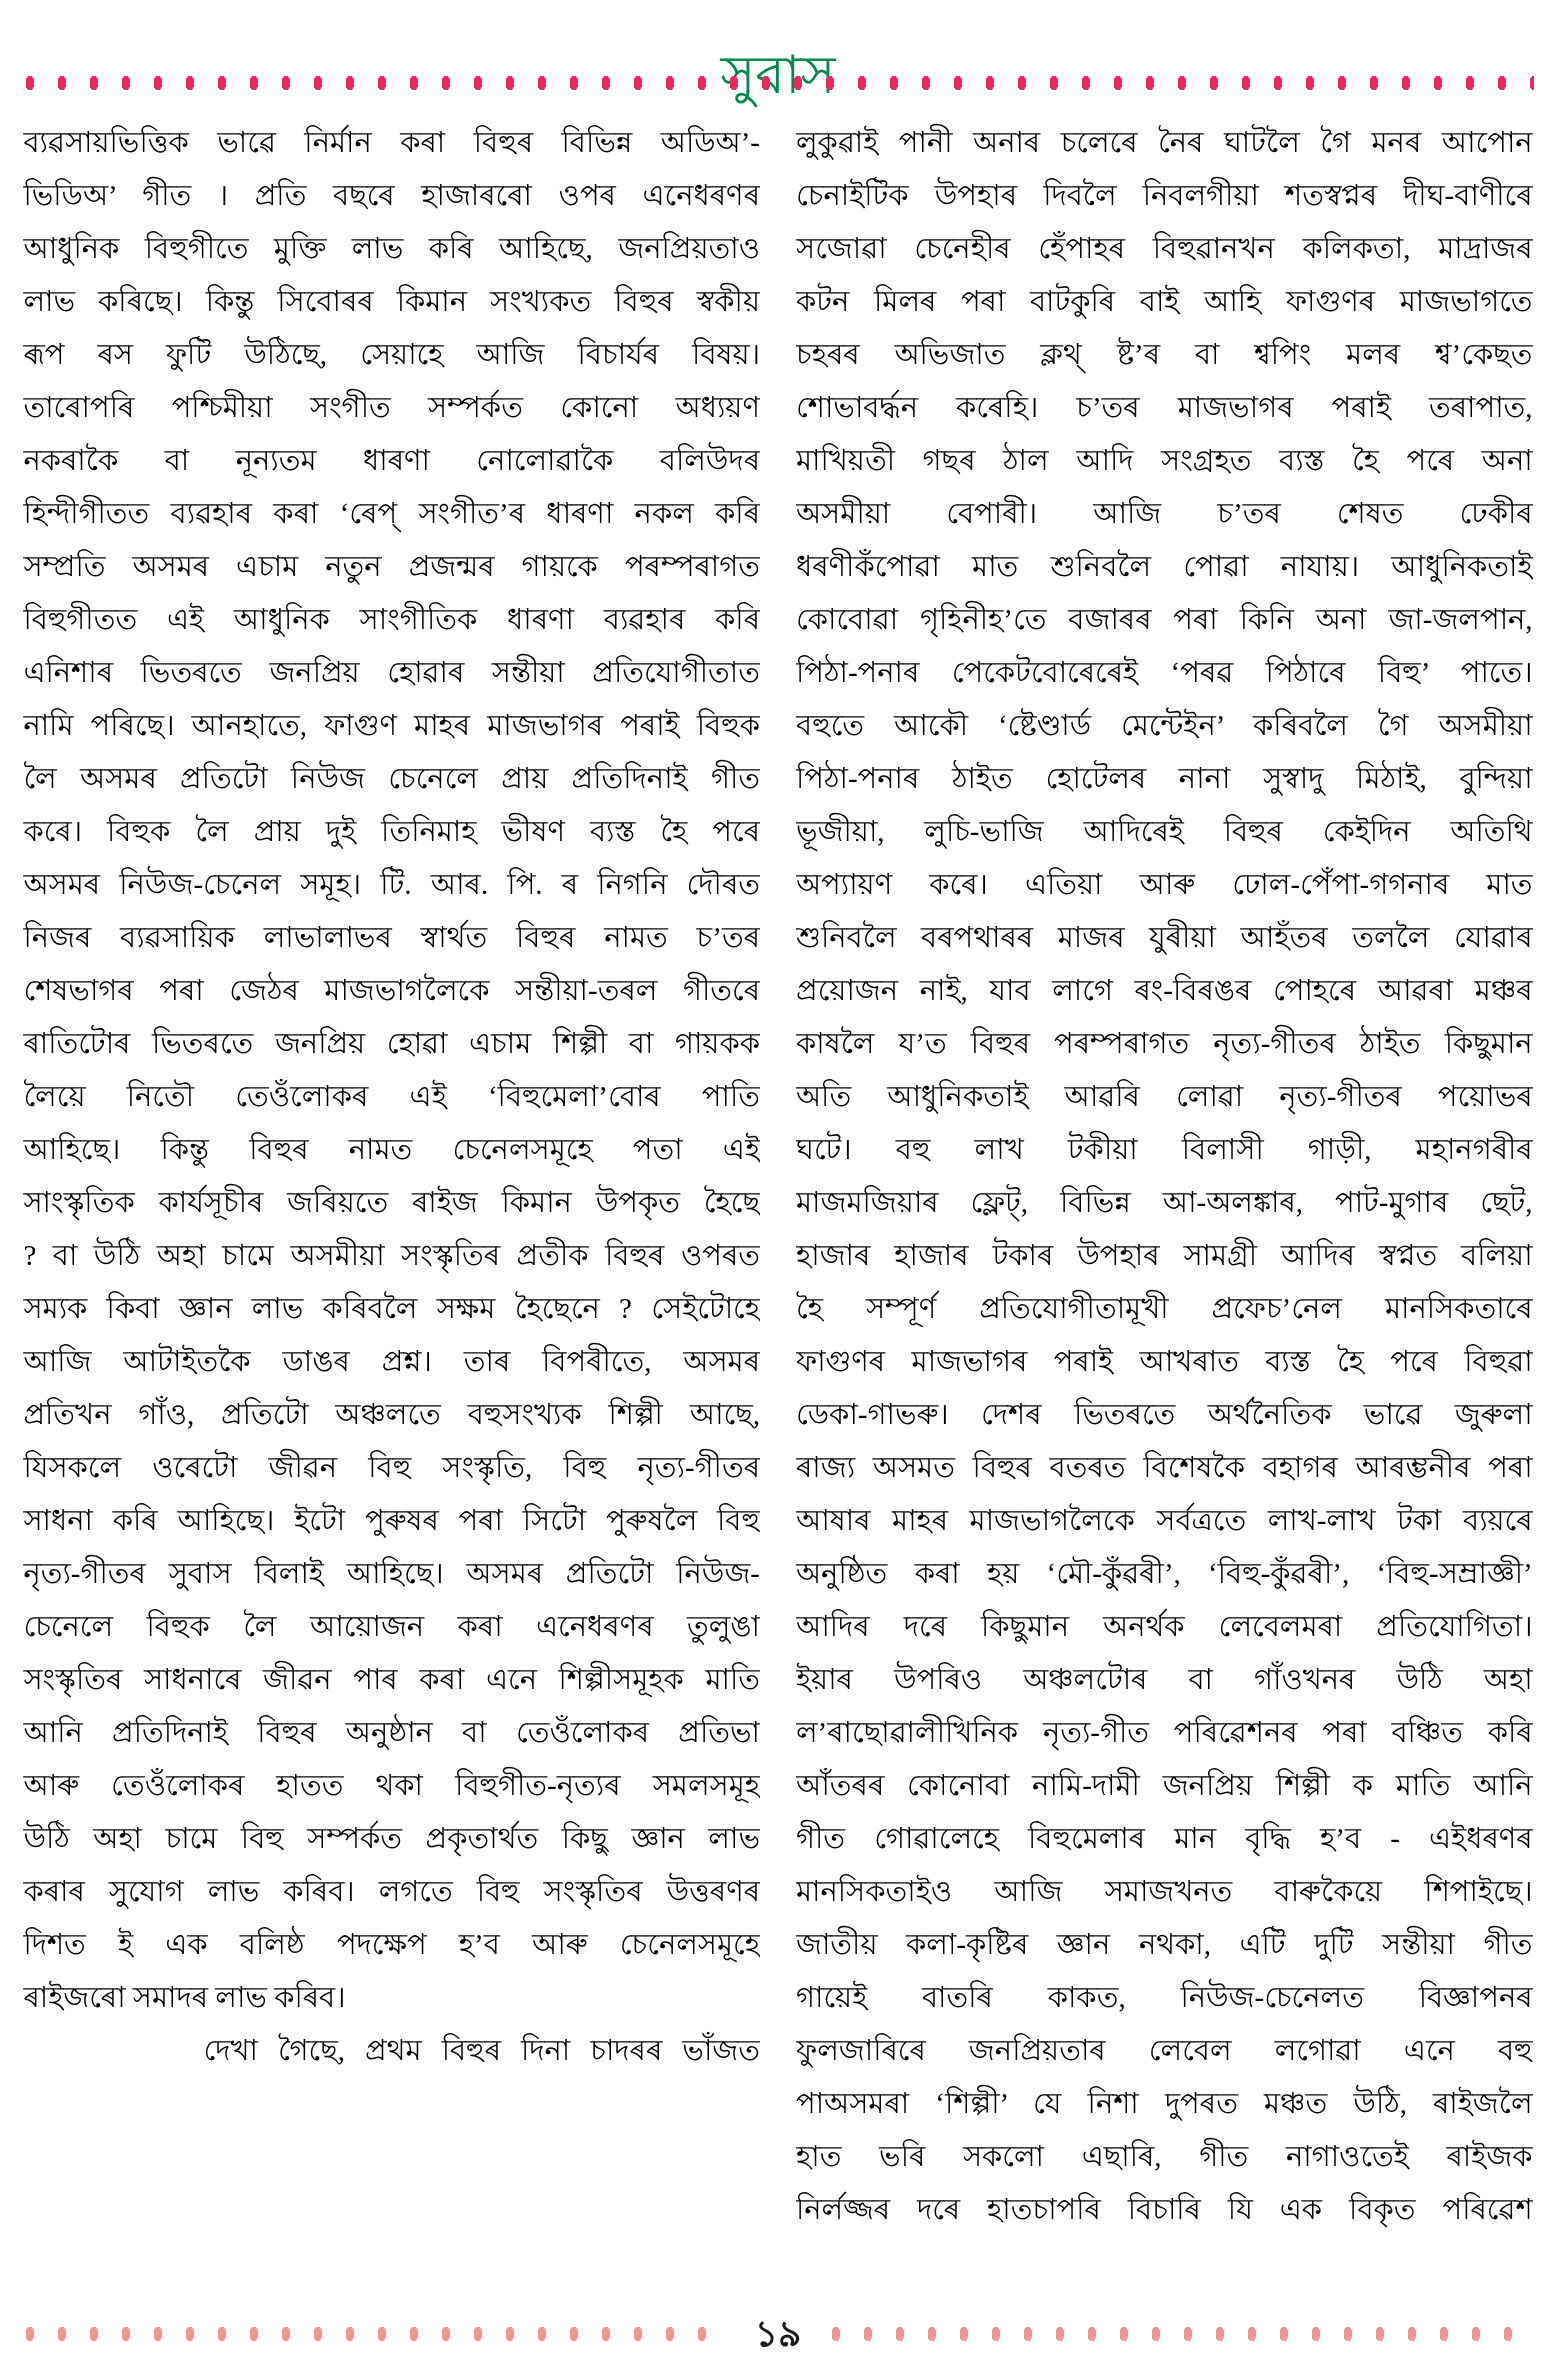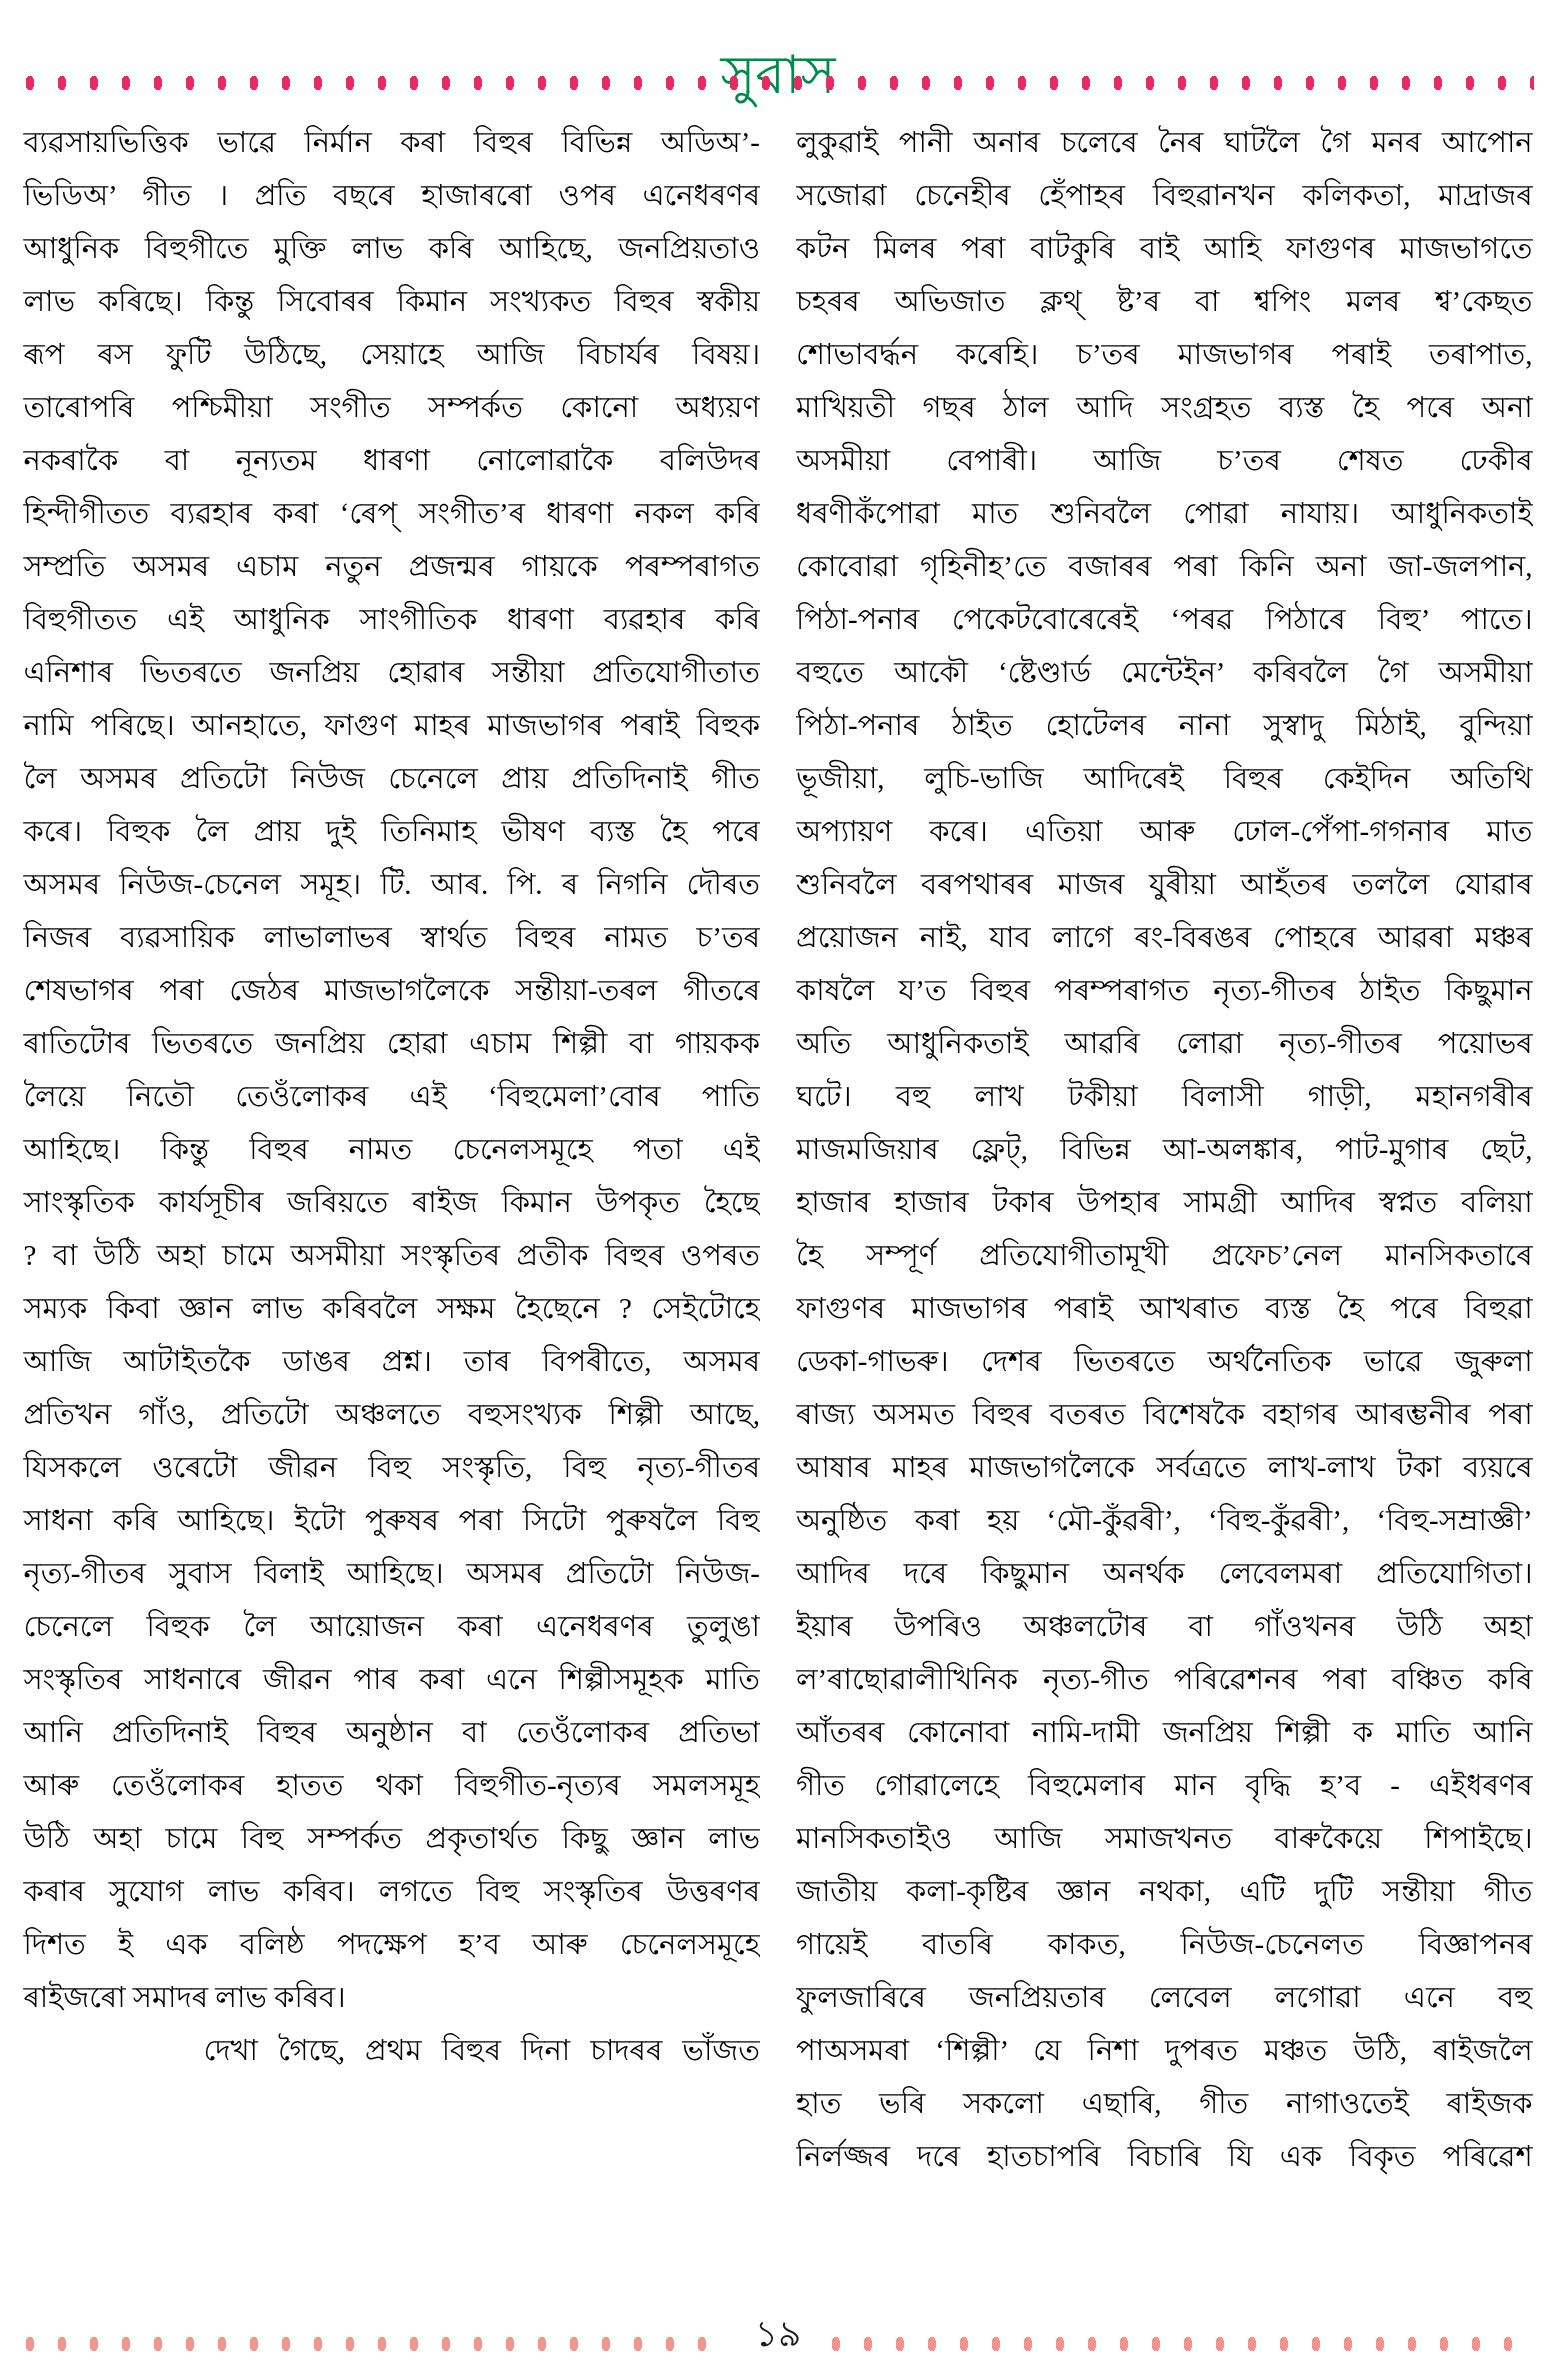--- a/index.html
+++ b/index.html
@@ -25,21 +25,21 @@
   .col { flex:1 1 0; min-width:0; }
   .line {
     height:53px; line-height:53px; font-size:29px;
     text-align:justify; text-align-last:justify;
     overflow:hidden; white-space:normal;
   }
   .line.noj { text-align-last:left; }
   .line.indent { text-indent:180px; }
   .footer {
     position:absolute; left:22px; right:22px; bottom:25px;
-    display:flex; align-items:flex-end;
+    display:flex; align-items:center;font-weight:bold;
   }
   .footer .dots { flex:1 1 0; }
   .page-num {
     margin:0 26.5px; font-size:36px; line-height:36px; color:#1a1a1a;
     white-space:nowrap;
   }
 </style>
 </head>
 <body>
 
@@ -84,20 +84,21 @@
         <div class="line">আনি প্ৰতিদিনাই বিহুৰ অনুষ্ঠান বা তেওঁলোকৰ প্ৰতিভা</div>
         <div class="line">আৰু তেওঁলোকৰ হাতত থকা বিহুগীত-নৃত্যৰ সমলসমূহ</div>
         <div class="line">উঠি অহা চামে বিহু সম্পৰ্কত প্ৰকৃতাৰ্থত কিছু জ্ঞান লাভ</div>
         <div class="line">কৰাৰ সুযোগ লাভ কৰিব। লগতে বিহু সংস্কৃতিৰ উত্তৰণৰ</div>
         <div class="line">দিশত ই এক বলিষ্ঠ পদক্ষেপ হ’ব আৰু চেনেলসমূহে</div>
         <div class="line noj">ৰাইজৰো সমাদৰ লাভ কৰিব।</div>
         <div class="line indent">দেখা গৈছে, প্ৰথম বিহুৰ দিনা চাদৰৰ ভাঁজত</div>
       </div>
     <div class="col">
         <div class="line">লুকুৱাই পানী অনাৰ চলেৰে নৈৰ ঘাটলৈ গৈ মনৰ আপোন</div>
+        <div class="line">চেনাইটিক উপহাৰ দিবলৈ নিবলগীয়া শতস্বপ্নৰ দীঘ-বাণীৰে</div>
         <div class="line">সজোৱা চেনেহীৰ হেঁপাহৰ বিহুৱানখন কলিকতা, মাদ্ৰাজৰ</div>
         <div class="line">কটন মিলৰ পৰা বাটকুৰি বাই আহি ফাগুণৰ মাজভাগতে</div>
         <div class="line">চহৰৰ অভিজাত ক্লথ্ ষ্ট’ৰ বা শ্বপিং মলৰ শ্ব’কেছত</div>
         <div class="line">শোভাবৰ্দ্ধন কৰেহি। চ’তৰ মাজভাগৰ পৰাই তৰাপাত,</div>
         <div class="line">মাখিয়তী গছৰ ঠাল আদি সংগ্ৰহত ব্যস্ত হৈ পৰে অনা</div>
         <div class="line">অসমীয়া  বেপাৰী।  আজি  চ’তৰ  শেষত  ঢেকীৰ</div>
         <div class="line">ধৰণীকঁপোৱা মাত শুনিবলৈ পোৱা নাযায়। আধুনিকতাই</div>
         <div class="line">কোবোৱা গৃহিনীহ’তে বজাৰৰ পৰা কিনি অনা জা-জলপান,</div>
         <div class="line">পিঠা-পনাৰ পেকেটবোৰেৰেই ‘পৰৱ পিঠাৰে বিহু’ পাতে।</div>
         <div class="line">বহুতে আকৌ ‘ষ্টেণ্ডাৰ্ড মেন্টেইন’ কৰিবলৈ গৈ অসমীয়া</div>

